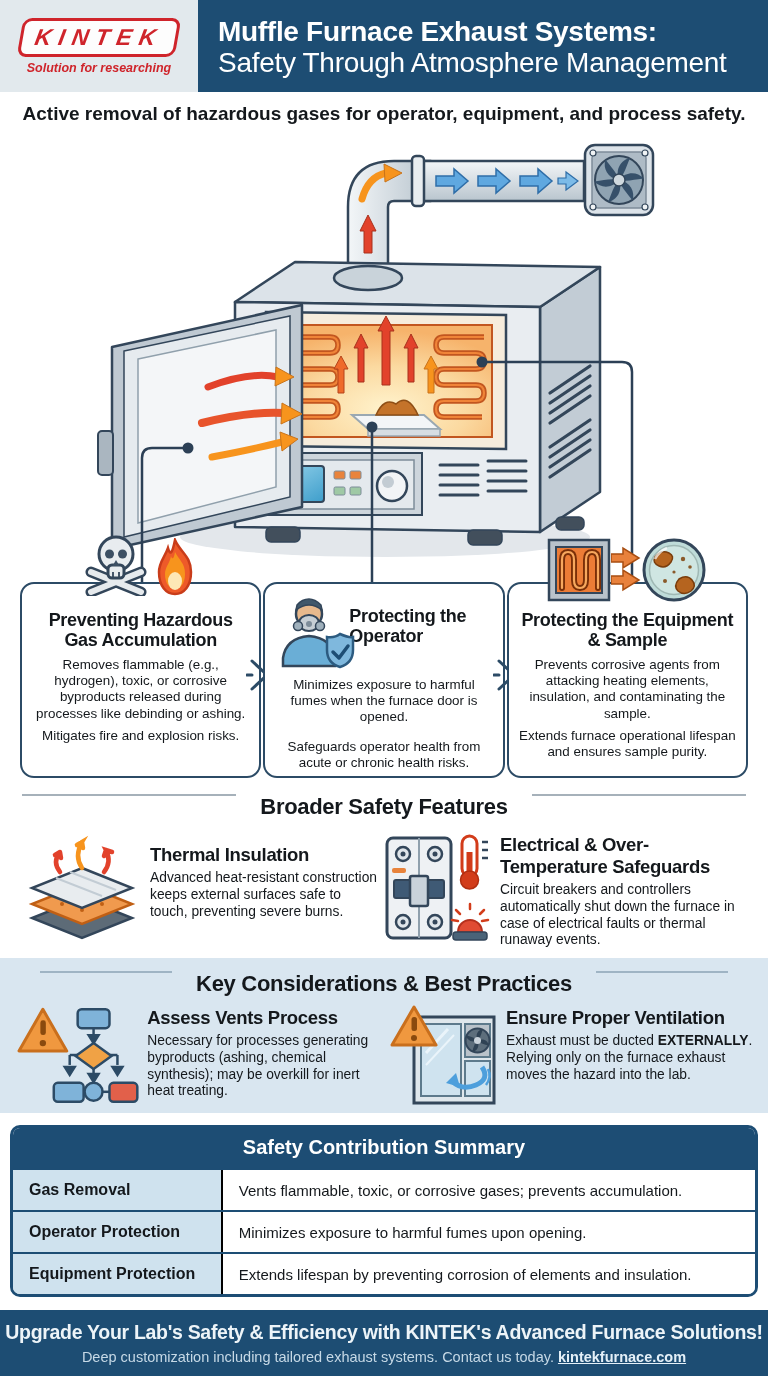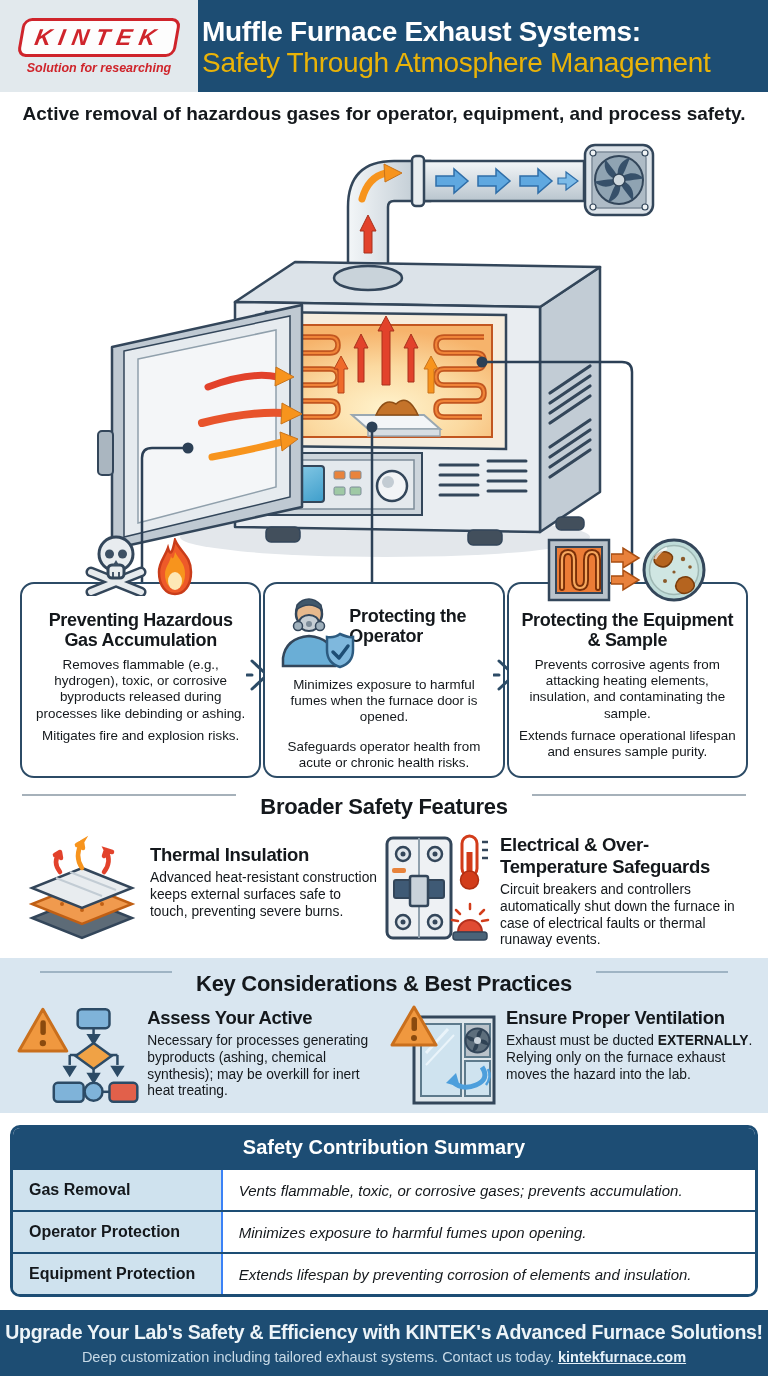--- a/index.html
+++ b/index.html
@@ -5,23 +5,23 @@
   * { margin:0; padding:0; box-sizing:border-box; }
   html,body { width:768px; background:#fff; font-family:"Liberation Sans", sans-serif; color:#14181c; }
   body { height:1376px; overflow:hidden; position:relative; }
 
   
   .header { display:flex; height:92px; }
   .logo-panel { width:198px; background:#e2e9ed; display:flex; flex-direction:column; align-items:center; justify-content:center; gap:4px; }
   .logo-box { border:3px solid #cf242b; border-radius:9px; padding:3px 12px; transform:skewX(-10deg); background:#fdfdfd; }
   .logo-text { display:inline-block; transform:skewX(0deg); color:#cf242b; font-weight:bold; font-style:italic; font-size:23px; letter-spacing:7px; }
   .logo-tagline { color:#cf242b; font-weight:bold; font-style:italic; font-size:12.5px; }
-  .title-panel { flex:1; background:#1d4d73; padding:10px 8px 8px 4px; display:flex; flex-direction:column; justify-content:center; }
+  .title-panel { flex:1; background:#1d4d73; padding:10px 8px 8px 20px; display:flex; flex-direction:column; justify-content:center; }
   .title-l1 { color:#ffffff; font-weight:bold; font-size:28px; line-height:1.12; letter-spacing:-0.3px;}
-  .title-l2 { color:#eab308; font-weight:400; font-size:28px; line-height:1.12; letter-spacing:-0.3px;}
+  .title-l2 { color:#ffffff; font-weight:400; font-size:28px; line-height:1.12; letter-spacing:-0.3px;}
 
   
   .subtitle { height:43px; display:flex; align-items:center; justify-content:center; font-size:19px; font-weight:600; }
 
   
   .illustration { display:block; }
 
   
   .cards { position:relative; height:196px; padding:0 20px; display:flex; gap:2px; }
   .card { position:relative; flex:1; background:#fff; border:2.5px solid #2c4b66; border-radius:14px; padding:10px 8px 8px; text-align:center; }
@@ -52,21 +52,21 @@
   .key { height:155px; background:#d9e6f0; padding-top:13px; }
   .key .sec-head { margin:0 40px; }
   .key .sec-line { background:#9fb4c4; }
   .key-items { display:flex; margin-top:6px; }
 
   
   .table-wrap { margin:12px 10px 0; border:3px solid #1d4d74; border-radius:10px; overflow:hidden; background:#fff; }
   .table-title { background:#1d4d74; color:#fff; font-size:20px; font-weight:bold; text-align:center; padding:8px 0 9px; }
   .t-row { display:flex; border-top:2px solid #1d4d74; }
   .t-label { width:28%; background:#cfe2ee; font-weight:bold; font-size:16px; padding:11px 6px 11px 16px; }
-  .t-value { flex:1; background:#fff; font-size:15px; padding:12px 21px 11px 16px; border-left:2px solid #3b82f6;font-style:italic; }
+  .t-value { flex:1; background:#fff; font-size:15px; padding:12px 21px 11px 16px; border-left:2px solid #000000; }
 
   
   .footer { margin-top:13px; height:73px; background:#1d4d73; text-align:center; padding-top:11px; }
   .footer-l1 { color:#edf4f8; font-size:19.5px; font-weight:bold; letter-spacing:-0.3px; }
   .footer-l2 { color:#c6d9e6; font-size:14.5px; margin-top:5px; }
   .footer-link { color:#e4f0f8; font-weight:bold; text-decoration:underline; cursor:pointer; }
 </style>
 </head>
 <body>
 
@@ -419,21 +419,21 @@
             <path d="M102,52 v10" fill="none"></path>
           <polygon points="97,64 102,72 107,64"></polygon>
         </g>
         <polygon points="78,40 96,53 78,66 60,53" fill="#f0a245" stroke="#2c4b66" stroke-width="2.5"></polygon>
         <rect x="38" y="80" width="30" height="19" rx="4" fill="#7fb3d9" stroke="#2c4b66" stroke-width="2.5"></rect>
         <circle cx="78" cy="89" r="9" fill="#7fb3d9" stroke="#2c4b66" stroke-width="2.5"></circle>
         <line x1="87" y1="89" x2="94" y2="89" stroke="#2c4b66" stroke-width="2.5"></line>
         <rect x="94" y="80" width="28" height="19" rx="4" fill="#e2604a" stroke="#2c4b66" stroke-width="2.5"></rect>
       </svg>
       <div class="feature-text" style="width:238px; margin-left:8px; padding-top:4px;">
-        <div class="f-title">Assess Your Active</div>
+        <div class="f-title">Assess Vents Process</div>
         <div class="f-body">Necessary for processes generating byproducts (ashing, chemical synthesis); may be overkill for inert heat treating.</div>
       </div>
     </div>
     <div class="feature" style="width:50%; padding-left:6px;">
       <svg width="108" height="106" viewBox="0 0 108 106">
         <rect x="24" y="14" width="80" height="86" fill="#dfe7ec" stroke="#33465a" stroke-width="3"></rect>
         <rect x="31" y="21" width="40" height="72" fill="#cfe3ef" stroke="#5d7a8c" stroke-width="2"></rect>
         <line x1="36" y1="50" x2="58" y2="26" stroke="#eaf4fa" stroke-width="3"></line>
         <line x1="36" y1="62" x2="64" y2="32" stroke="#eaf4fa" stroke-width="2"></line>
         <rect x="75" y="21" width="25" height="33" fill="#b9c2ca" stroke="#5d7a8c" stroke-width="2"></rect>

